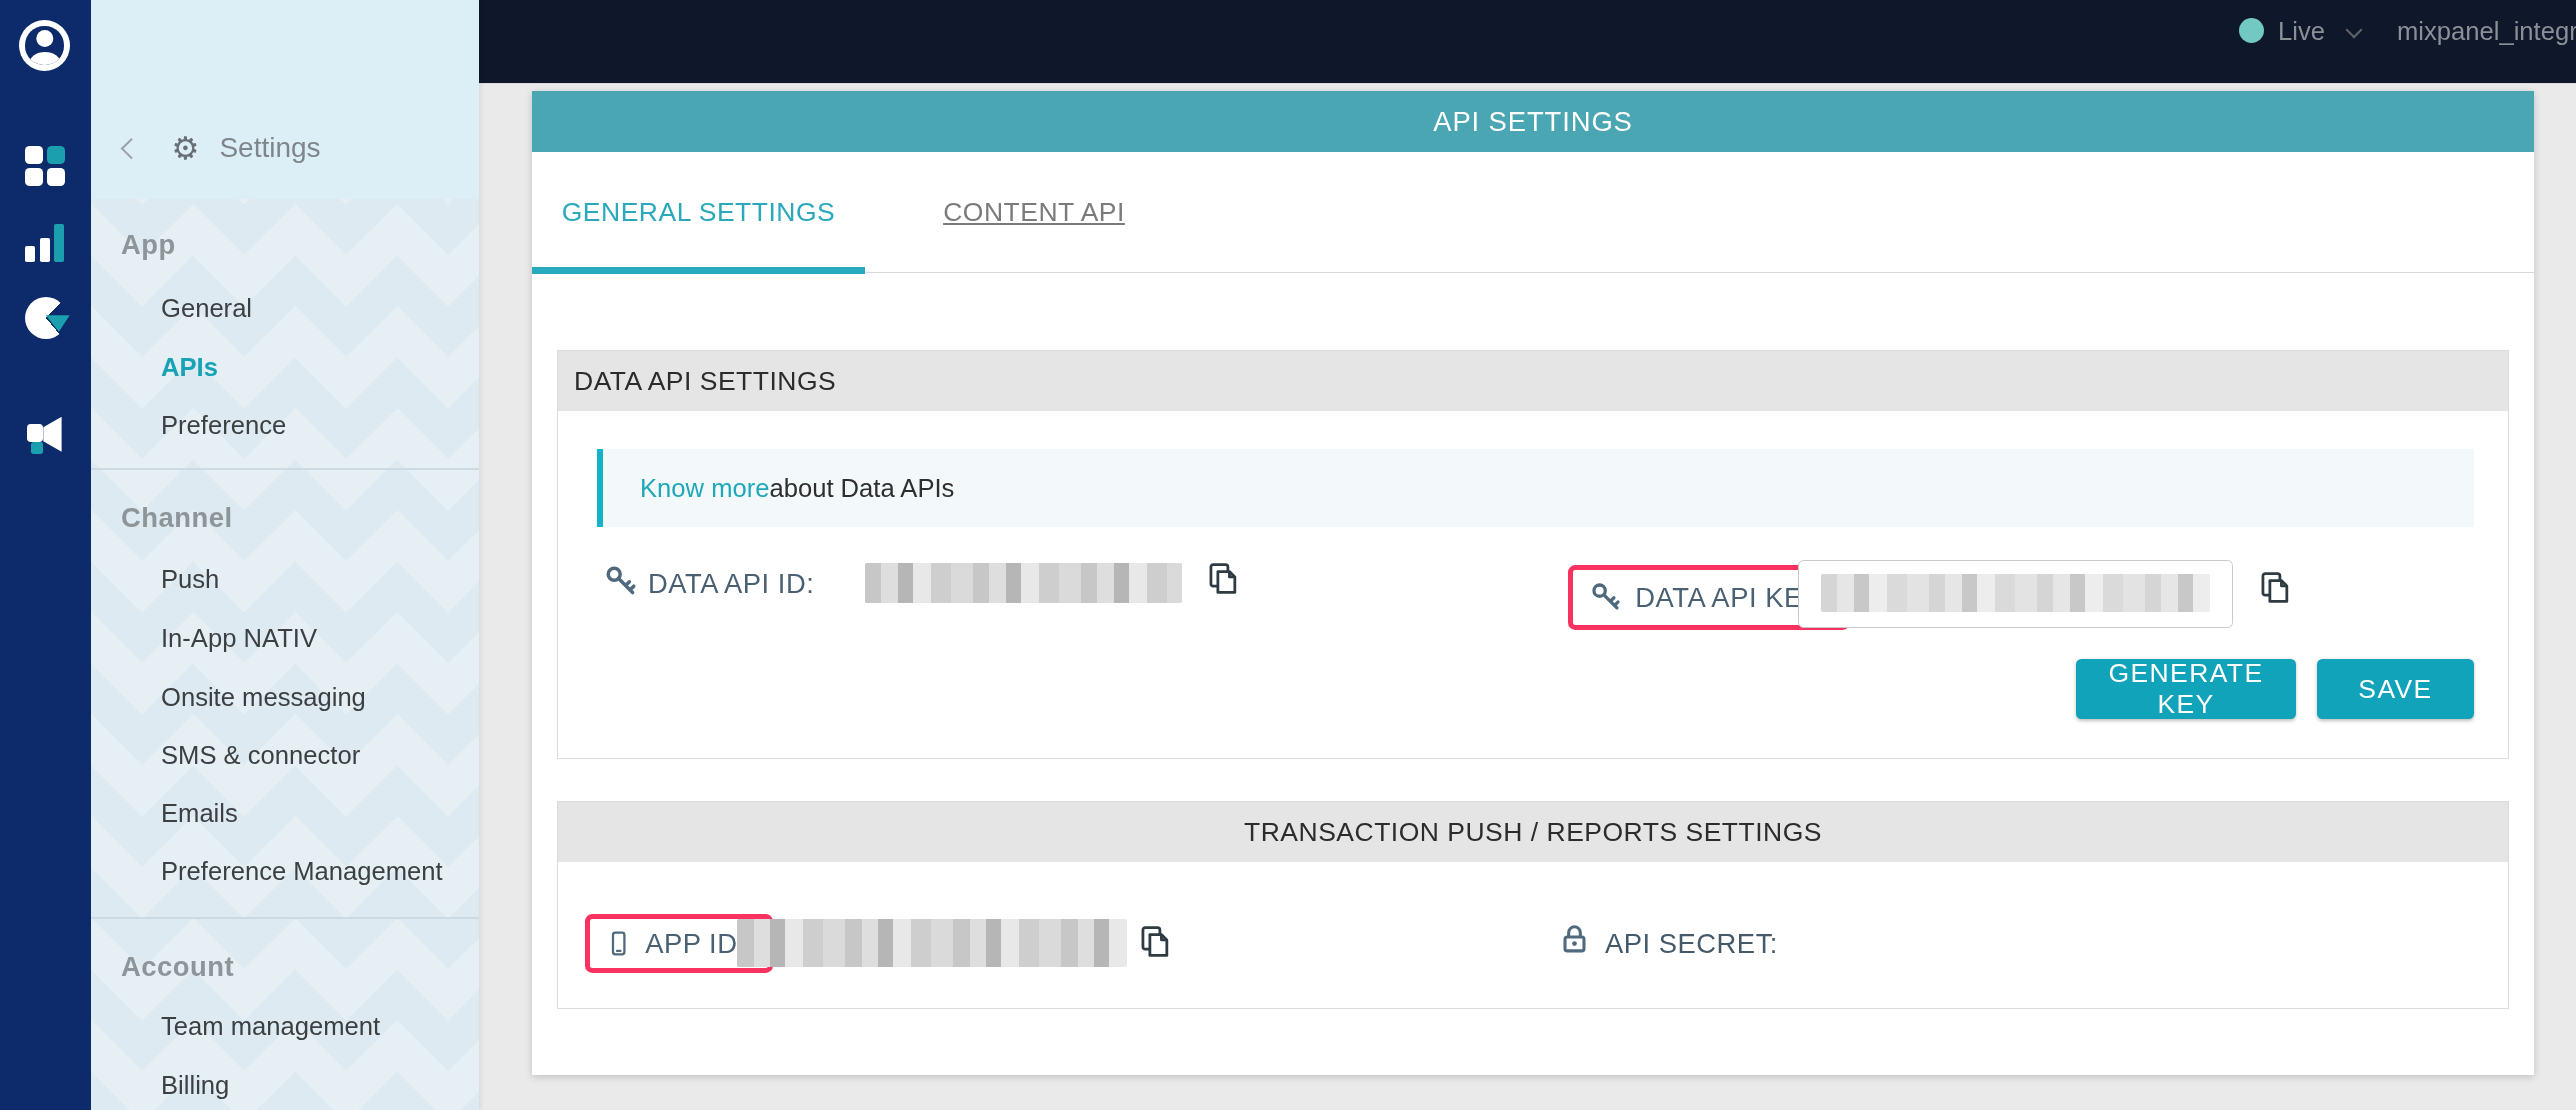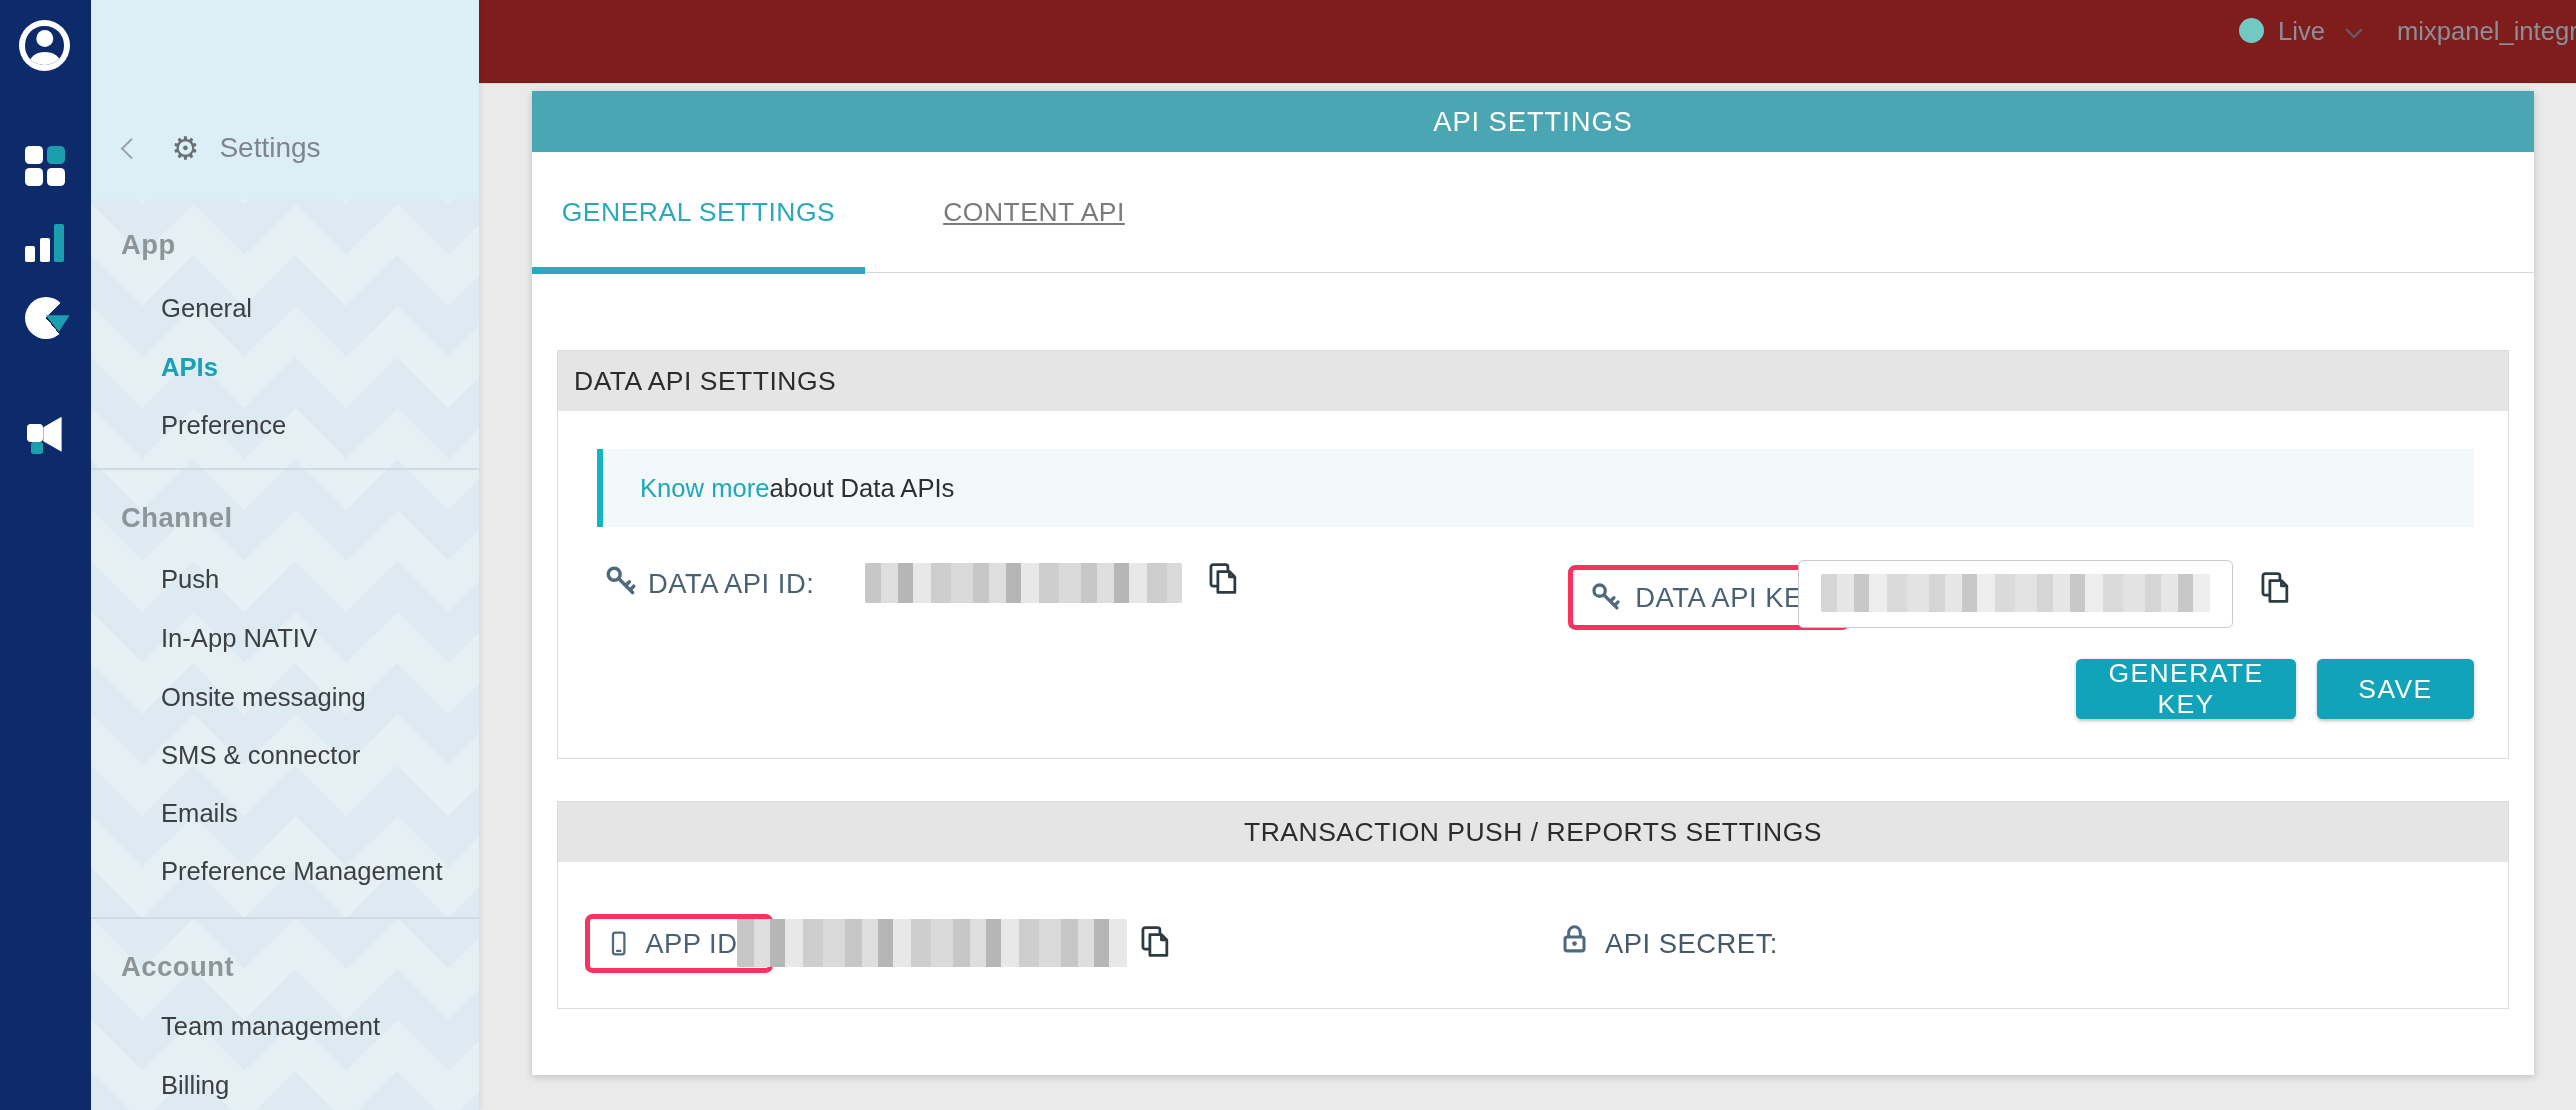--- a/index.html
+++ b/index.html
@@ -45,21 +45,21 @@
   .chev-left { width:14.6px; height:14.6px; border-left:2.7px solid #9aa2a8; border-bottom:2.7px solid #9aa2a8;
     transform:rotate(45deg); margin-left:33px; cursor:pointer; }
   .gear-glyph { font-family:"DejaVu Sans", sans-serif; color:#696f75; font-size:31px; margin-left:33px; }
   .settings-title { color:#7e868c; font-size:28px; margin-left:20px; }
   .side-section { position:absolute; left:30px; font-size:27.4px; font-weight:bold; color:#8d9599; letter-spacing:0.5px; line-height:37px; }
   .side-item { position:absolute; left:70px; font-size:25.6px; color:#3c4043; line-height:37px; cursor:pointer; }
   .side-item.active { color:#17a2b5; font-weight:bold; }
   .side-div { position:absolute; left:0; width:100%; height:1.8px; background:#ccdbe3; }
 
   
-  .topbar { position:absolute; left:478px; right:0; top:0; height:84px; background:#7f1d1d; border-bottom:1.8px solid #dcdcdc; z-index:3; }
+  .topbar { position:absolute; left:478px; right:0; top:0; height:84px; background:#0f172a; border-bottom:1.8px solid #dcdcdc; z-index:3; }
   .tb-text { position:absolute; font-size:25.6px; color:#8a9097; top:17.4px; }
   .chev-down { position:absolute; width:12px; height:12px; border-right:2.7px solid #5f6368; border-bottom:2.7px solid #5f6368;
     transform:rotate(45deg); top:24px; cursor:pointer; }
   .live-dot { position:absolute; left:1761px; top:18.3px; width:25px; height:25px; border-radius:50%; background:#72c9c3; }
 
   
   .card { position:absolute; left:532px; top:91px; width:2002px; height:984px; background:#fff;
     box-shadow:0 1.8px 7.3px rgba(0,0,0,.18); z-index:2; }
   .banner { height:61px; background:#4aa6b2; color:#fff; font-size:27.4px; letter-spacing:0.9px;
     display:flex; align-items:center; justify-content:center; }

